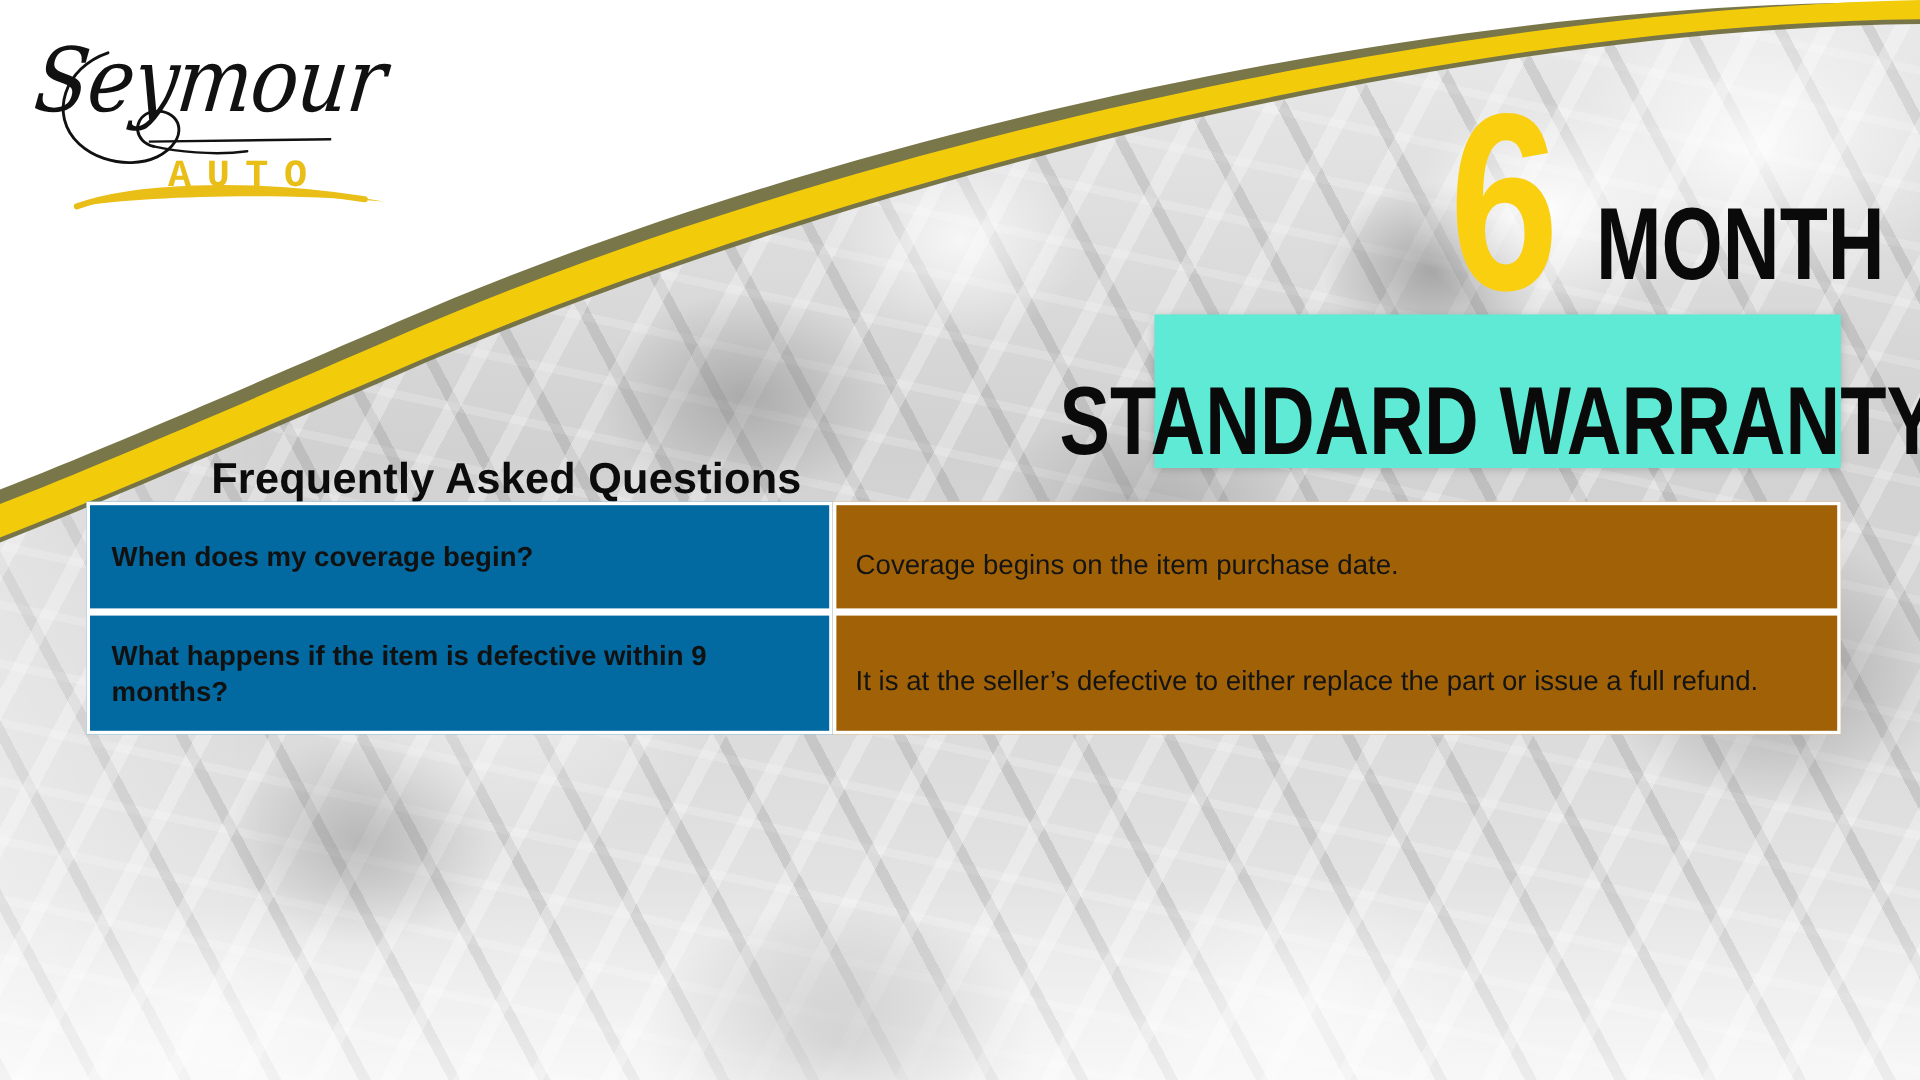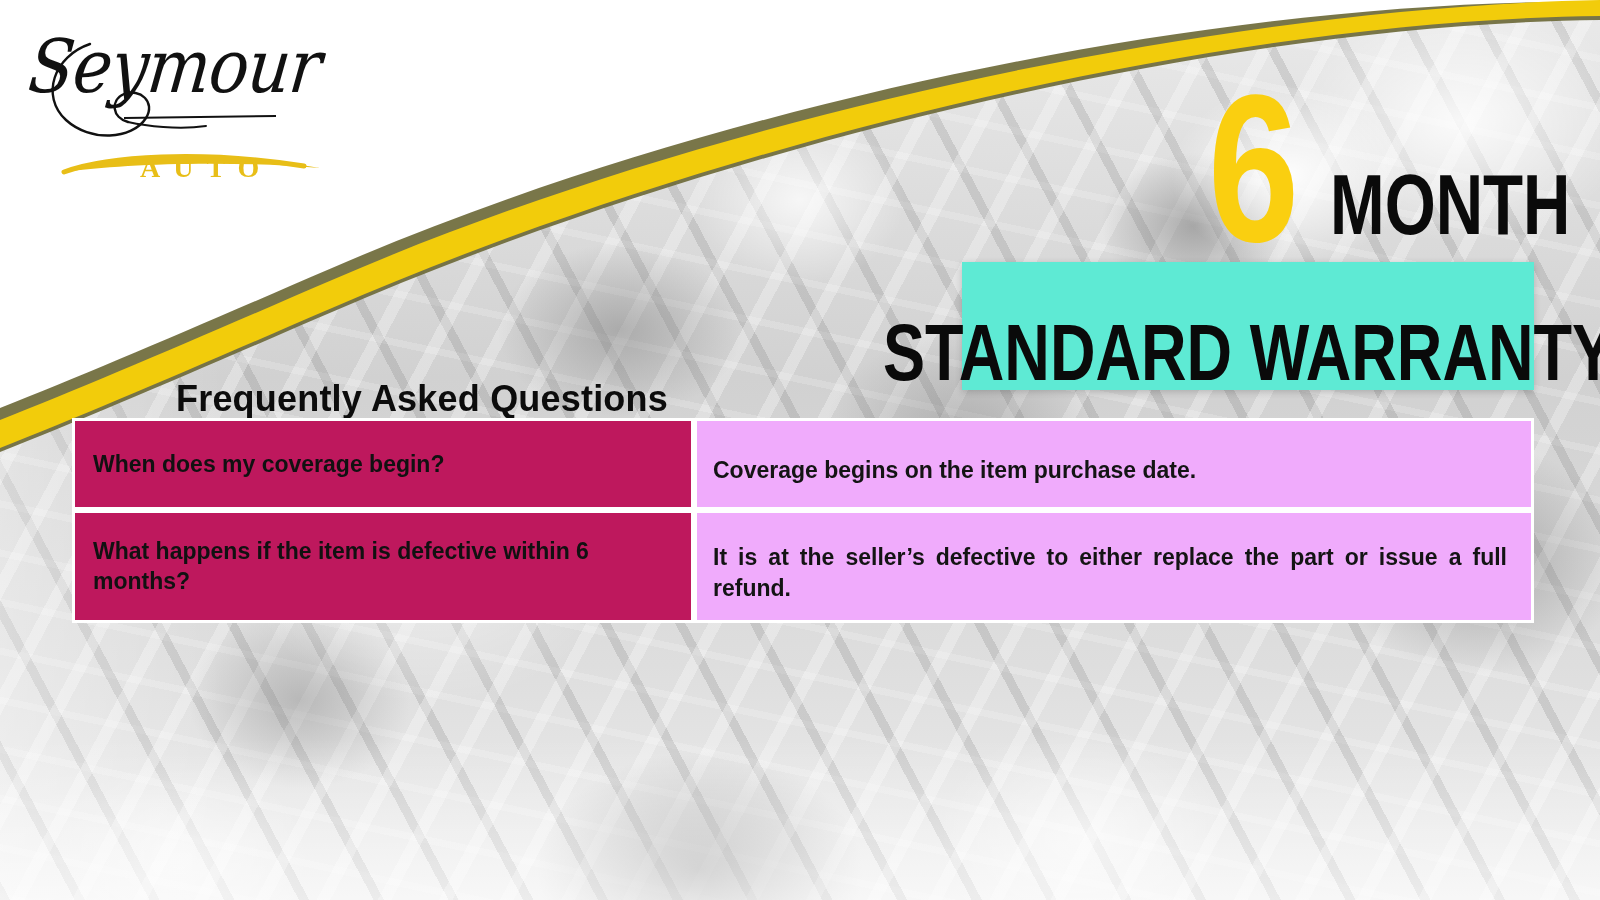--- a/index.html
+++ b/index.html
@@ -71,27 +71,26 @@
     font-style:italic;
     font-size:66px;
     color:#111111;
     letter-spacing:-1px;
     transform:skewX(-6deg) scaleY(1.12);
     transform-origin:left top;
     white-space:nowrap;
   }
   .logo-auto {
     position:absolute; left:112px; top:106px;
-    font-family:Liberation Serif, serif;
-    font-weight:bold;
-    font-size:28px;
+    font-family:Liberation Mono, monospace;
+    font-weight:bold;
+    font-size:32px;
     letter-spacing:13px;
     color:#E8BE17;
     white-space:nowrap;
-    margin-top:24px;
   }
   #logo-swoosh { position:absolute; left:0; top:0; width:300px; height:155px; }
 
   
   #headline {
     position:absolute; left:1190px; top:82px;
     width:330px; height:170px;
   }
   #big-number {
     position:absolute; left:18px; top:-18px;
@@ -153,36 +152,35 @@
     border-collapse:separate;
     border-spacing:0;
   }
   #faq-table tr { }
   #faq-table td {
     vertical-align:middle;
     border:3px solid #ffffff;
   }
   td.q-cell {
     width:622px;
-    background:#be185d;
+    background:#0369a1;
     padding:16px 16px 16px 18px;
     font-size:23px;
     font-weight:bold;
     color:#111111;
     line-height:1.32;
   }
   td.a-cell {
-    background:#f0abfc;
+    background:#a16207;
     padding:29px 24px 16px 16px;
     font-size:23px;
     color:#141414;
     line-height:1.34;
     text-align:justify;
     text-align-last:left;
-    font-weight:bold;
   }
   tr.r1 td { height:92px; }
   tr.r2 td { height:102px; }
   tr.r3 td { height:94px; }
   tr.r4 td { height:102px; }
 </style>
 </head>
 <body>
 
 <div id="slide">
@@ -230,19 +228,19 @@
 
   <div id="faq-heading">Frequently Asked Questions</div>
 
   <table id="faq-table">
     <tbody>
       <tr class="r1">
         <td class="q-cell">When does my coverage begin?</td>
         <td class="a-cell">Coverage begins on the item purchase date.</td>
       </tr>
       <tr class="r2">
-        <td class="q-cell">What happens if the item is defective within 6 months?</td>
+        <td class="q-cell">What happens if the item is defective within 9 months?</td>
         <td class="a-cell">It is at the seller’s defective to either replace the part or issue a full refund.</td>
       </tr>
     </tbody>
   </table>
 
 </div>
 
 </body></html>

